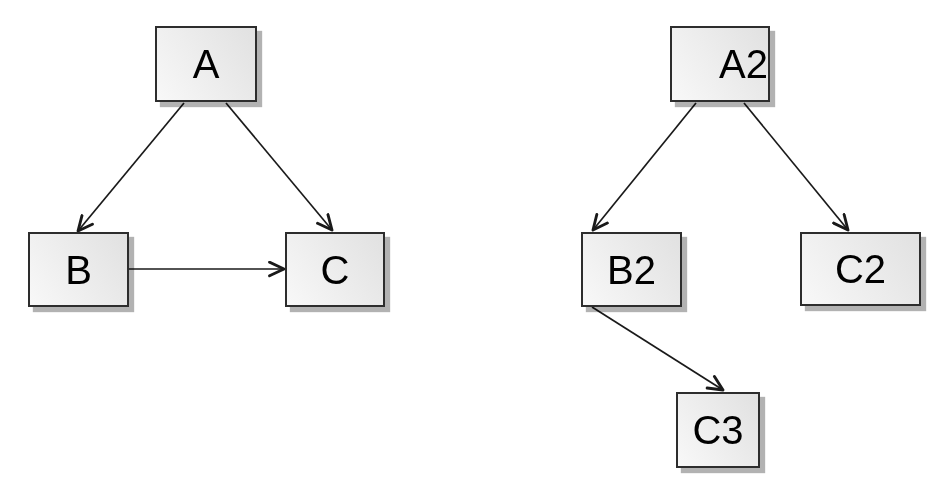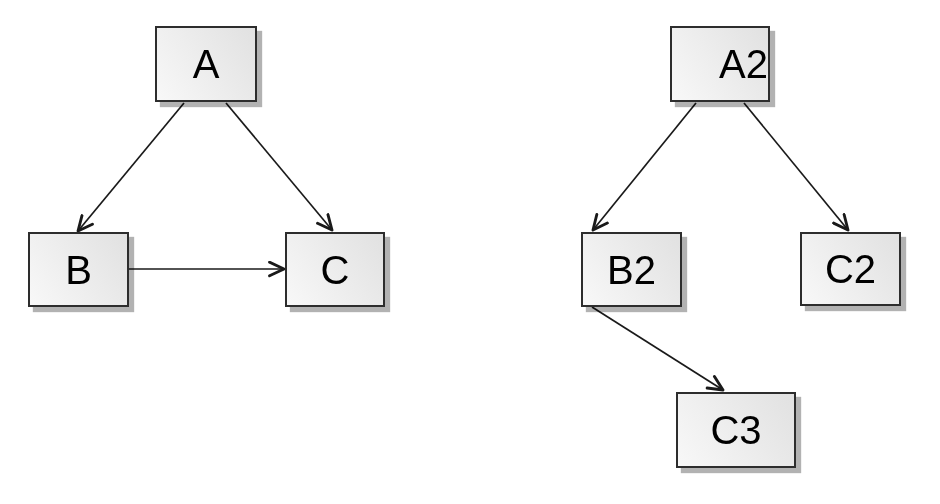--- a/index.html
+++ b/index.html
@@ -72,20 +72,20 @@
       </div>
       <div class="node" style="left: 285px; top: 232px; width: 100px; height: 75px;">
         <span class="node-label">C</span>
       </div>
       <div class="node" style="left: 670px; top: 26px; width: 100px; height: 76px; justify-content: flex-end;">
         <span class="node-label">A2</span>
       </div>
       <div class="node" style="left: 542px; top: 232px; width: 101px; height: 75px; margin-left: 39px;">
         <span class="node-label">B2</span>
       </div>
-      <div class="node" style="left: 800px; top: 232px; width: 101px; height: 74px;">
+      <div class="node" style="left: 800px; top: 232px; width: 121px; height: 74px;">
         <span class="node-label">C2</span>
       </div>
-      <div class="node" style="left: 676px; top: 392px; width: 120px; height: 76px;">
+      <div class="node" style="left: 676px; top: 392px; width: 84px; height: 76px;">
         <span class="node-label">C3</span>
       </div>
     </div>
 </div>
 
 </body></html>

